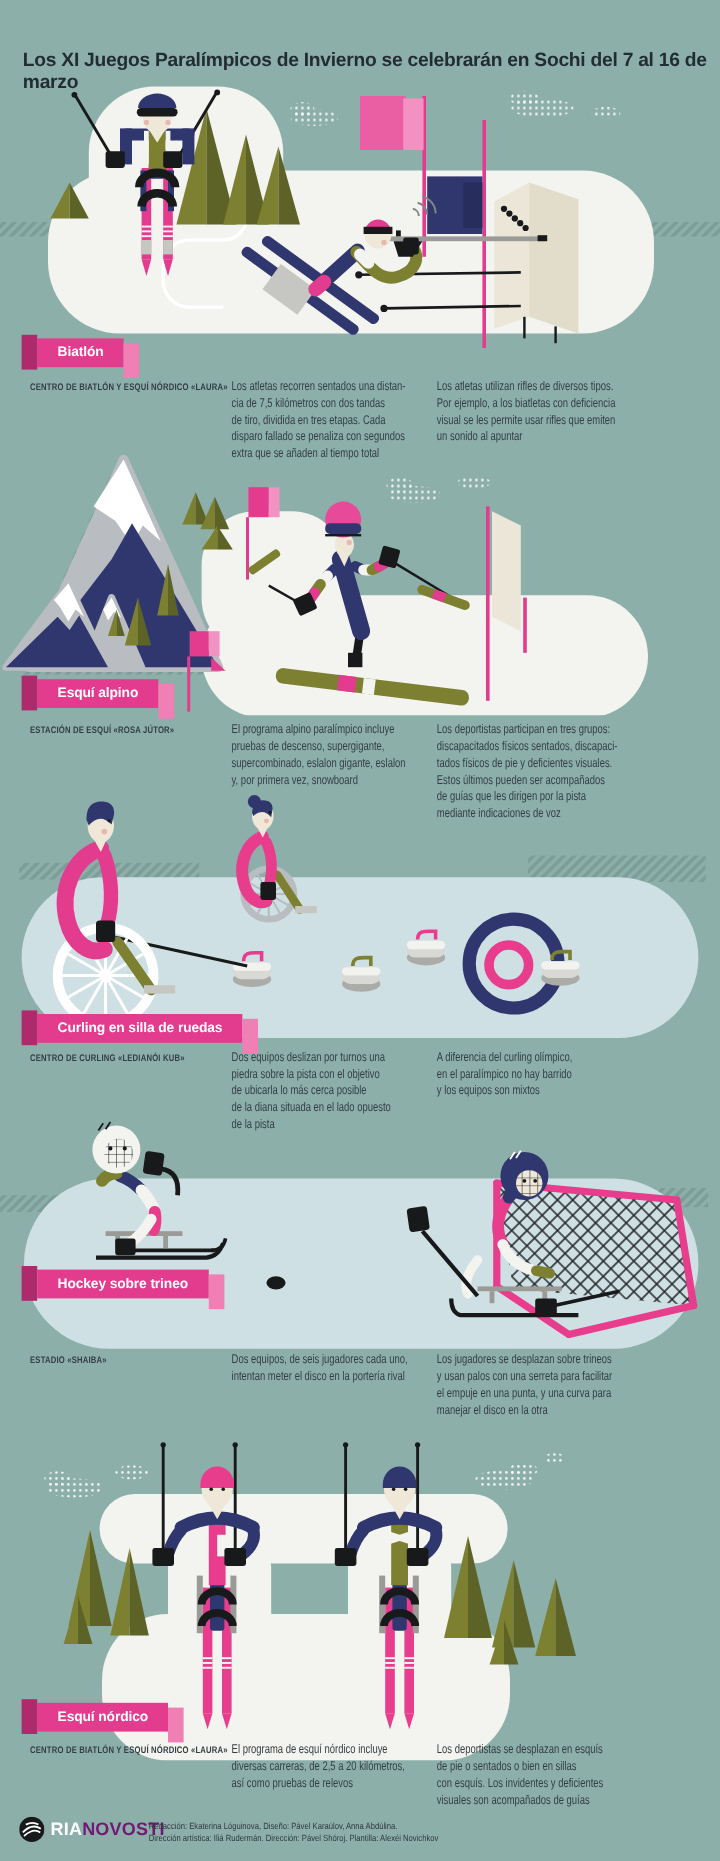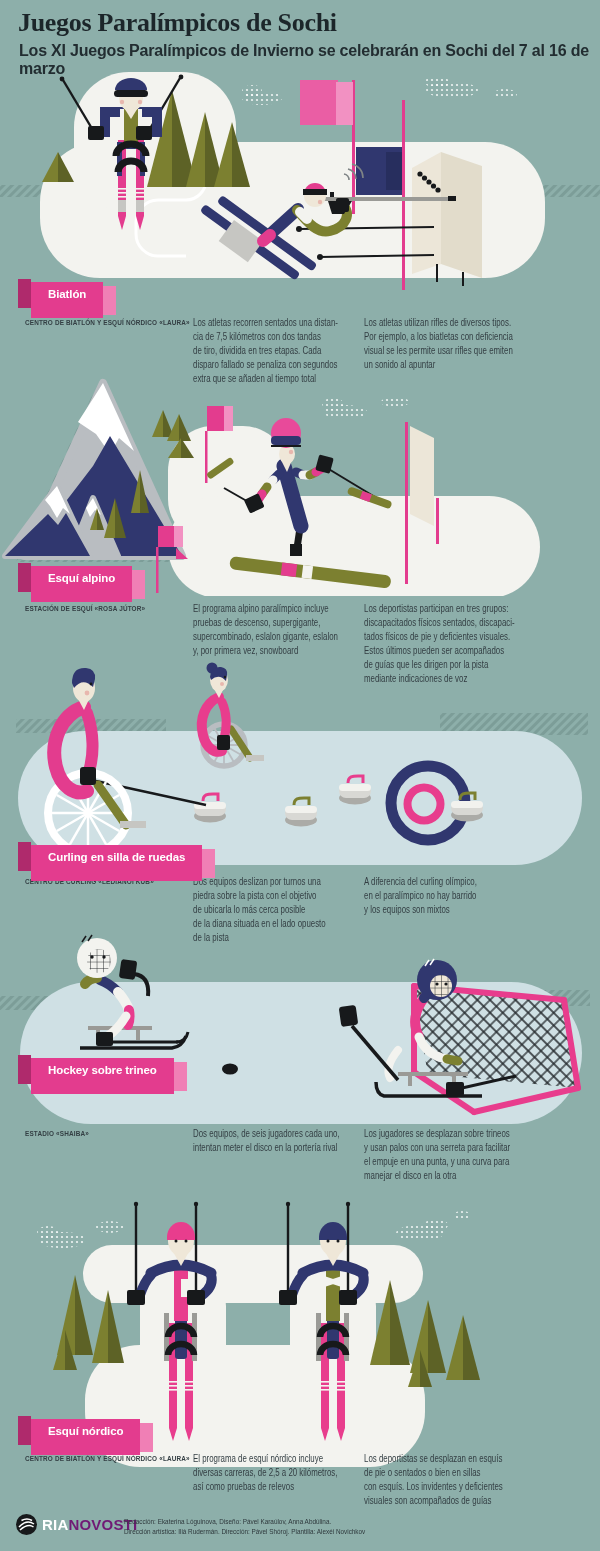--- a/index.html
+++ b/index.html
@@ -3,21 +3,21 @@
 <meta charset="utf-8">
 <style>
   html,body{margin:0;padding:0;background:#666;}
   .canvas{position:relative;width:600px;height:1551px;background:#8DAFAA;overflow:hidden;
           font-family:"Liberation Sans",sans-serif;}
   .abs{position:absolute;}
   .title{font-family:"Liberation Serif",serif;font-size:26px;font-weight:700;color:#1C262A;letter-spacing:-0.3px;}
   .subtitle{font-size:16px;font-weight:700;color:#222D31;letter-spacing:-0.2px;}
   .ribbon{display:flex;align-items:flex-start;z-index:6;}
   .tab-l{width:13px;height:29px;background:#AF2A6C;margin-top:-3px;}
-  .band{height:36px;line-height:24px;padding:0 17px;background:#E33C8E;color:#FFFFFF;
+  .band{height:24px;line-height:24px;padding:0 17px;background:#E33C8E;color:#FFFFFF;
         font-weight:700;font-size:11.5px;letter-spacing:-0.1px;white-space:nowrap;}
   .tab-r{width:13px;height:29px;background:#F07FB5;margin-top:4px;}
   .venue{font-size:8px;font-weight:700;color:#333E43;letter-spacing:0.2px;white-space:nowrap;
          transform:scaleX(0.8);transform-origin:0 0;width:250px;}
   .body-col{font-size:10.5px;line-height:14px;color:#333E43;white-space:pre-line;
             transform:scaleX(0.75);transform-origin:0 0;width:220px;}
   .brand{display:flex;align-items:center;gap:5px;}
   .brand-text{font-size:15px;font-weight:700;letter-spacing:0.2px;}
   .ria{color:#FFFFFF;text-align:right;}
   .novosti{color:#701a75;}
@@ -40,21 +40,20 @@
       </pattern>
       <pattern id="mesh" width="9" height="9" patternUnits="userSpaceOnUse" patternTransform="rotate(45)">
         <path d="M0,0H9 M0,9H9 M0,0V9 M9,0V9" stroke="#23282B" stroke-width="1.3" fill="none"></path>
       </pattern>
       <pattern id="grid" width="6.5" height="6.5" patternUnits="userSpaceOnUse">
         <path d="M6.5,0V6.5 M0,6.5H6.5" stroke="#2A2D30" stroke-width="1" fill="none"></path>
       </pattern>
     </defs>
   </svg>
 
-  <div class="abs title" style="left:18px;top:8px;">Juegos Paralímpicos de Sochi</div>
   <div class="abs subtitle" style="left:19px;top:42px;">Los XI Juegos Paralímpicos de Invierno se celebrarán en Sochi del 7 al 16 de marzo</div>
 
   <svg class="abs" style="left:0;top:68px;" width="600" height="222" viewBox="0 0 600 222">
     <rect x="0" y="117" width="600" height="12" fill="url(#hatch)"></rect>
     <g fill="url(#dots)">
       <ellipse cx="262" cy="30" rx="20" ry="7"></ellipse>
         <ellipse cx="252" cy="23" rx="10" ry="6"></ellipse>
       <ellipse cx="452" cy="22" rx="26" ry="8"></ellipse>
         <ellipse cx="437" cy="14" rx="12" ry="6"></ellipse>
       <ellipse cx="505" cy="26" rx="12" ry="5"></ellipse>

